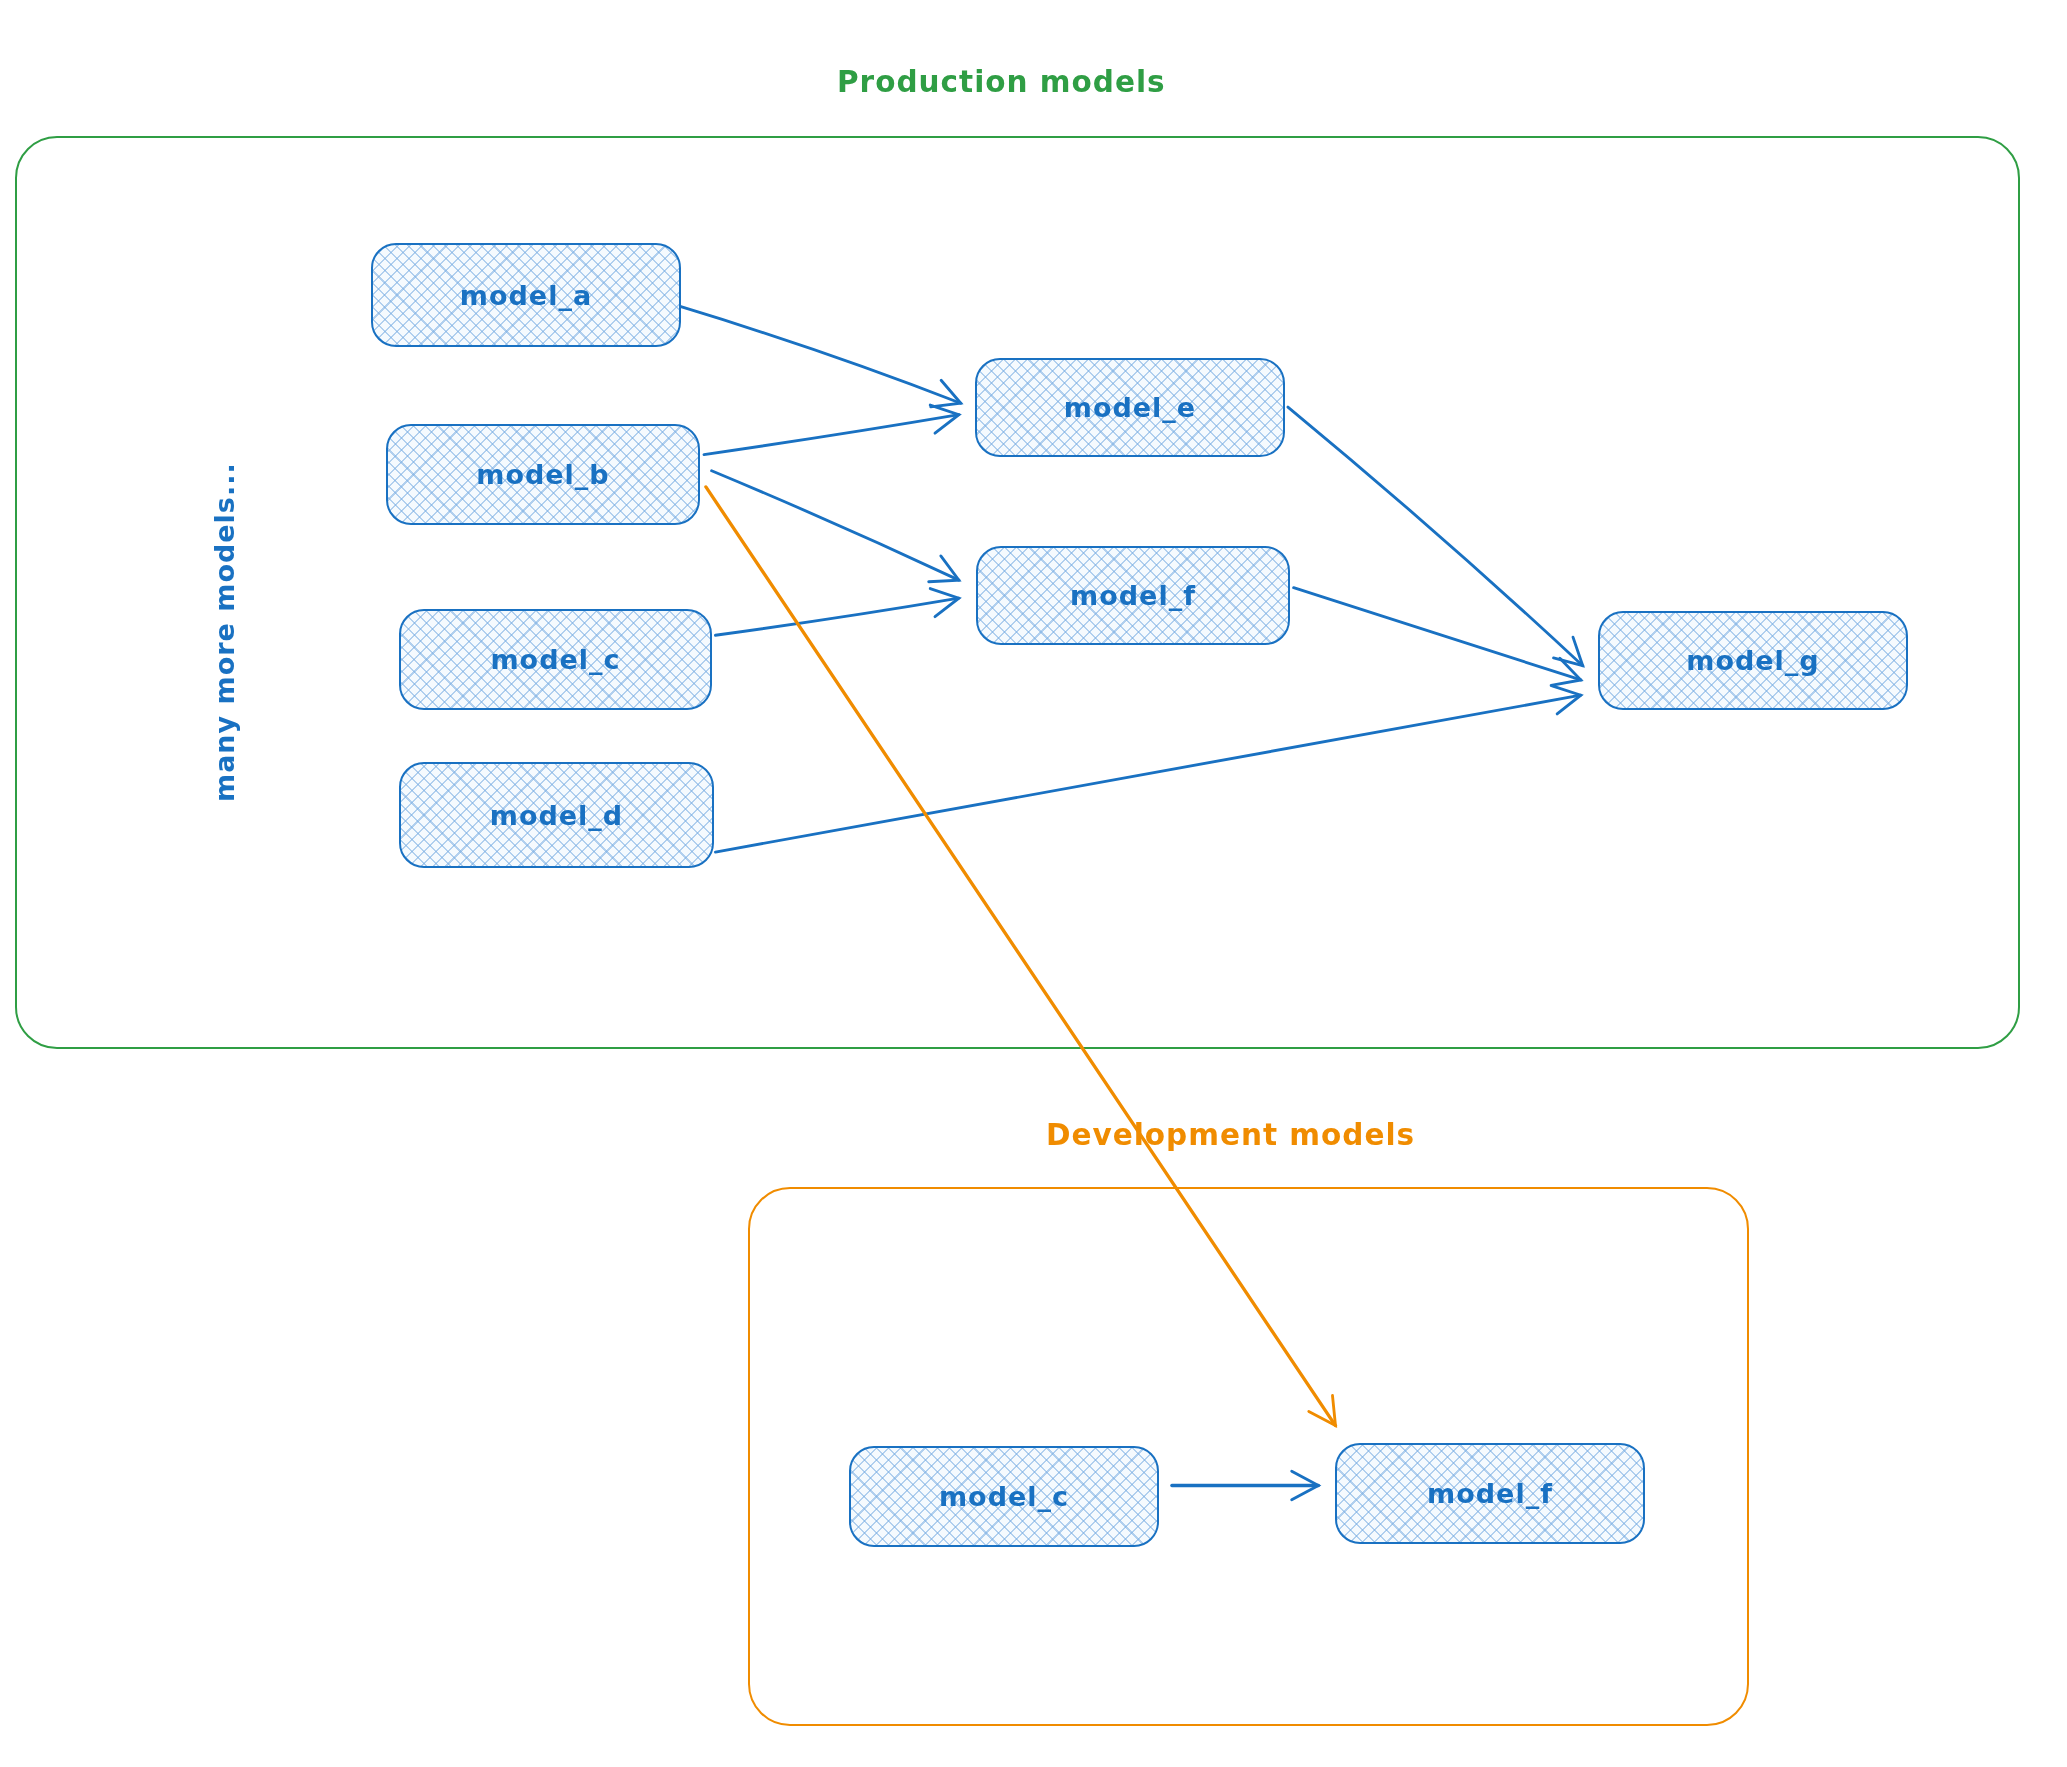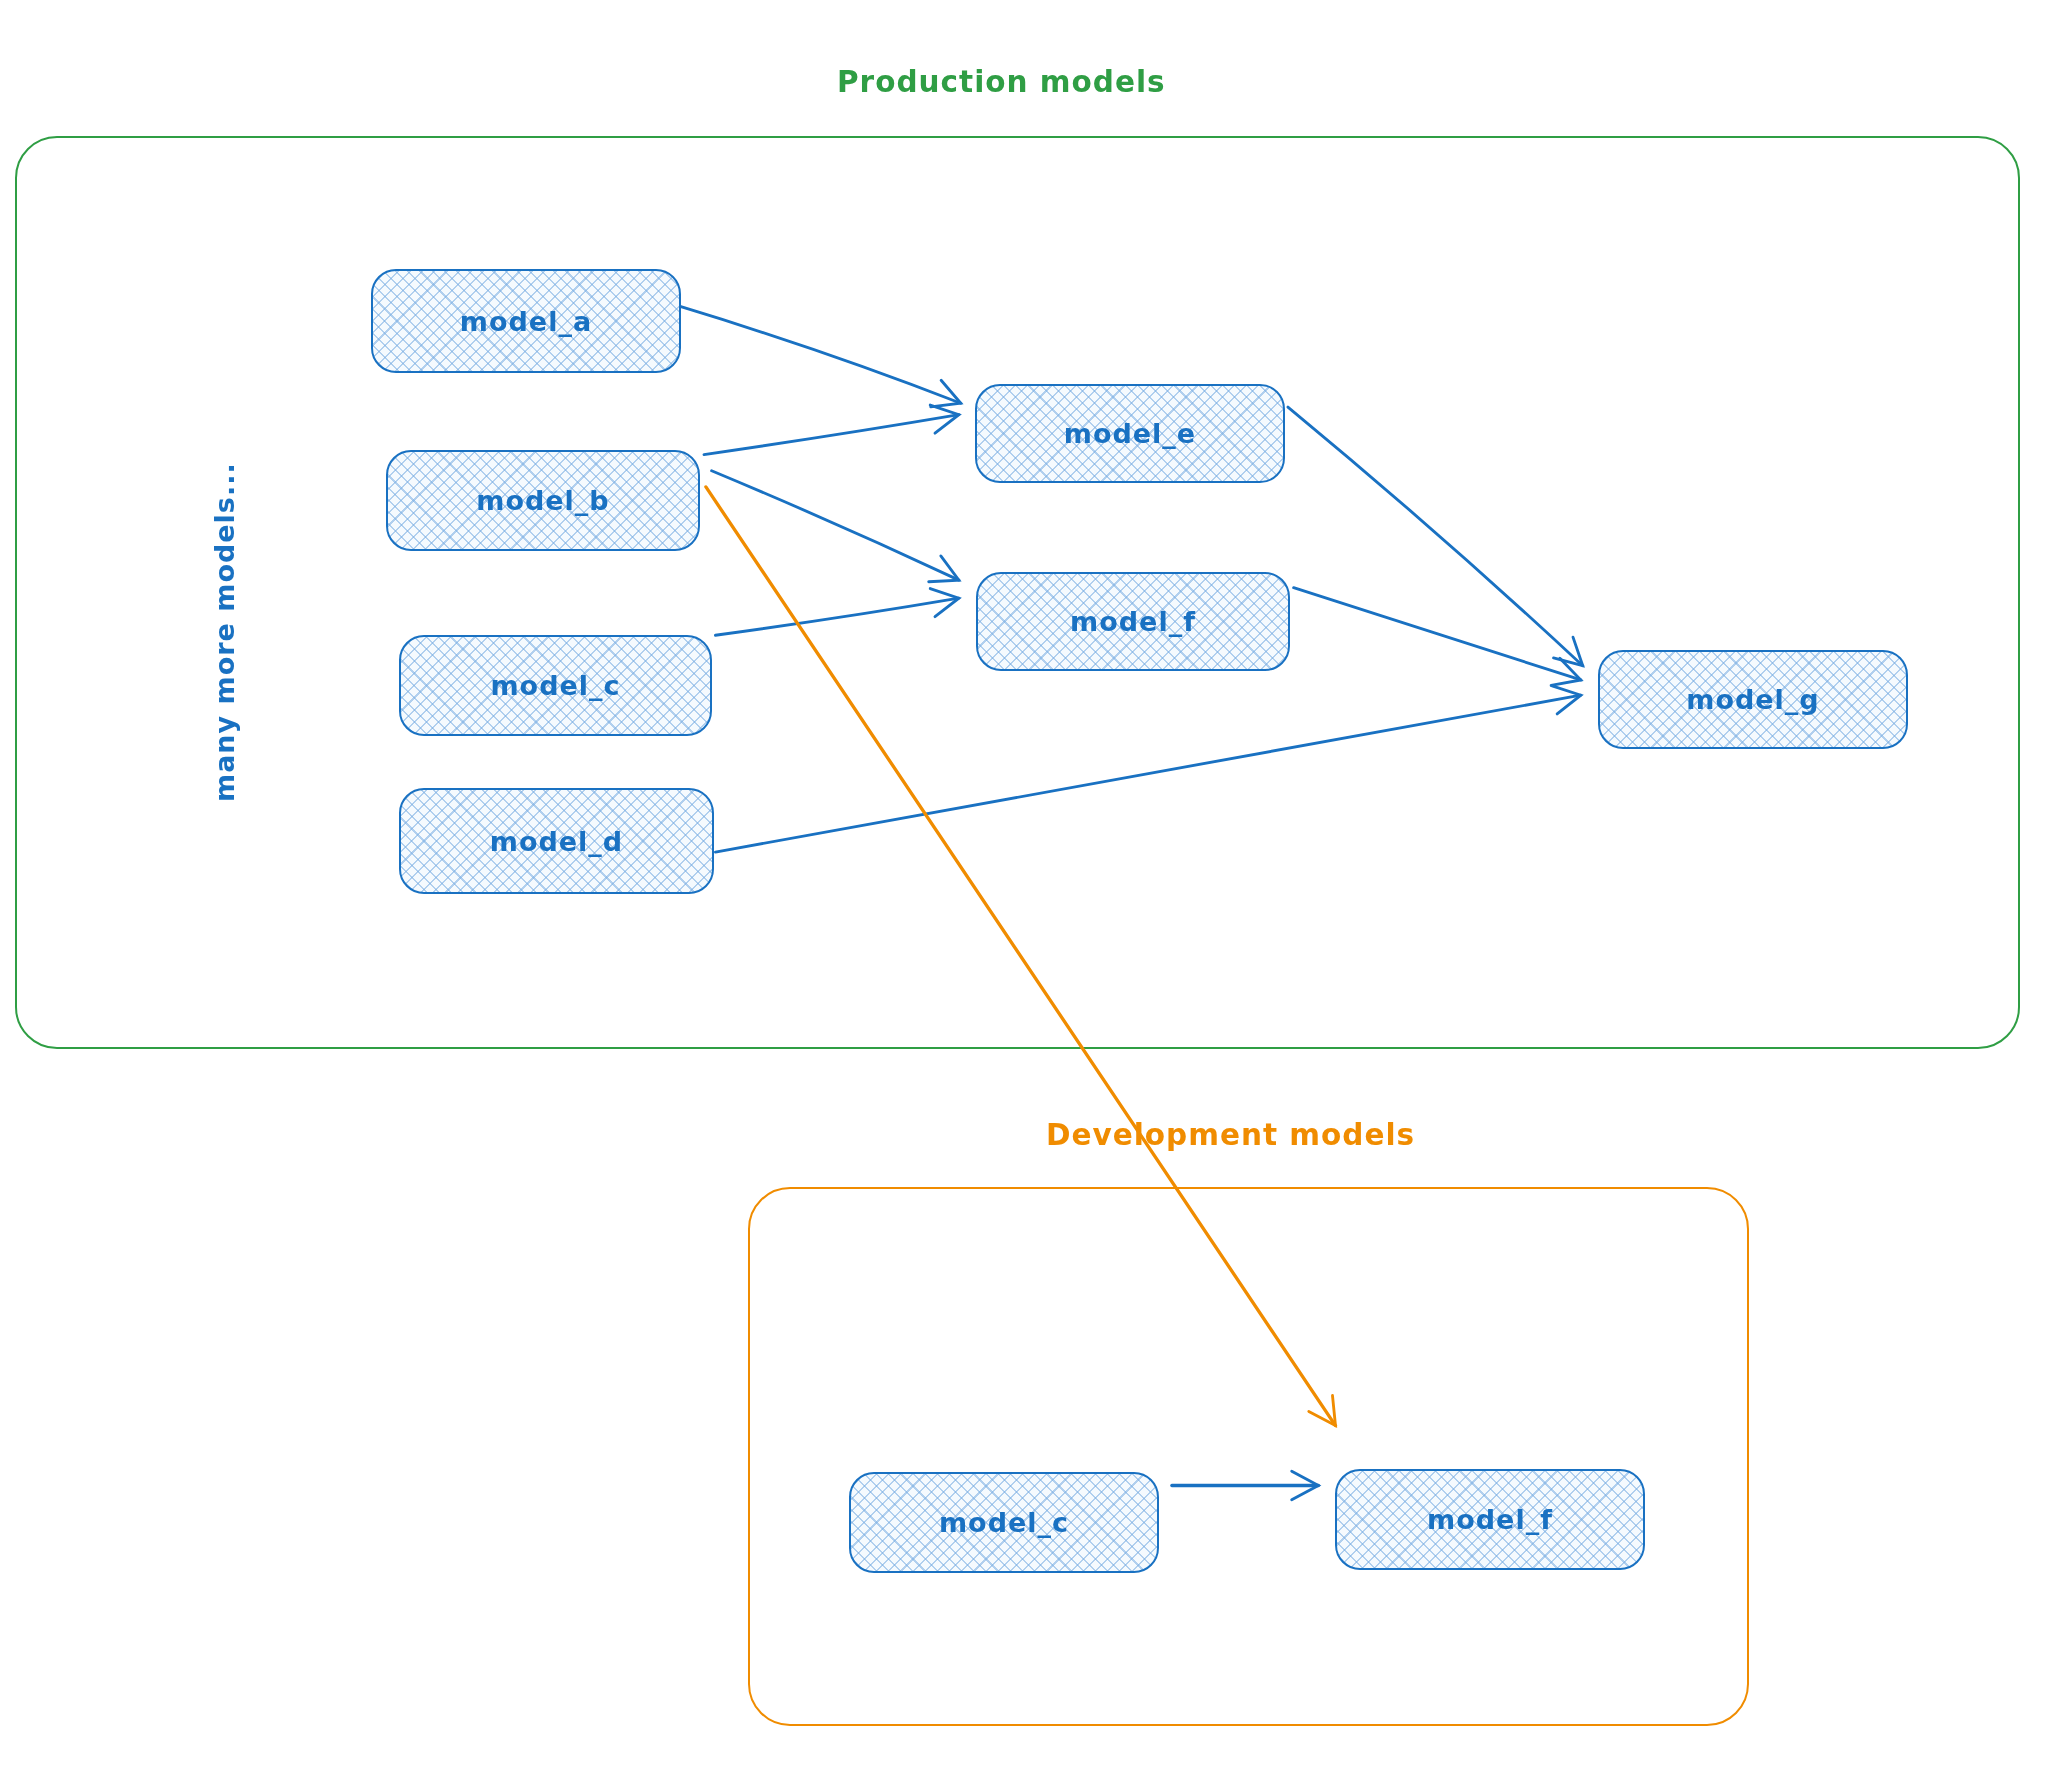--- a/index.html
+++ b/index.html
@@ -52,29 +52,28 @@
     justify-content: center;
     color: #1971c2;
     font-size: 27px;
     letter-spacing: 1px;
     font-weight: 600;
     z-index: 4;
     background:
       repeating-linear-gradient(45deg,  rgba(121,173,226,0.55) 0 1.5px, transparent 1.5px 8.6px),
       repeating-linear-gradient(135deg, rgba(121,173,226,0.55) 0 1.5px, transparent 1.5px 8.6px),
       #f5fafe;
-    margin-top: 26px;
   }
   .node.model-a     { left: 371px;  top: 243px;  width: 306px; height: 100px; }
   .node.model-b     { left: 386px;  top: 424px;  width: 310px; height: 97px; }
   .node.model-c     { left: 399px;  top: 609px;  width: 309px; height: 97px; }
   .node.model-d     { left: 399px;  top: 762px;  width: 311px; height: 102px; }
   .node.model-e     { left: 975px; top: 358px;  width: 306px; height: 95px; }
   .node.model-f     { left: 976px; top: 546px;  width: 310px; height: 95px; }
-  .node.model-g     { left: 1598px; top: 624px;  width: 306px; height: 95px; }
+  .node.model-g     { left: 1598px; top: 611px;  width: 306px; height: 95px; }
   .node.dev-model-c { left: 849px;  top: 1446px; width: 306px; height: 97px; }
   .node.dev-model-f { left: 1335px; top: 1443px; width: 306px; height: 97px; }
 
   .side-label {
     position: absolute;
     left: 71px;
     top: 626px;
     width: 314px;
     height: 38px;
     transform: rotate(-90deg);

